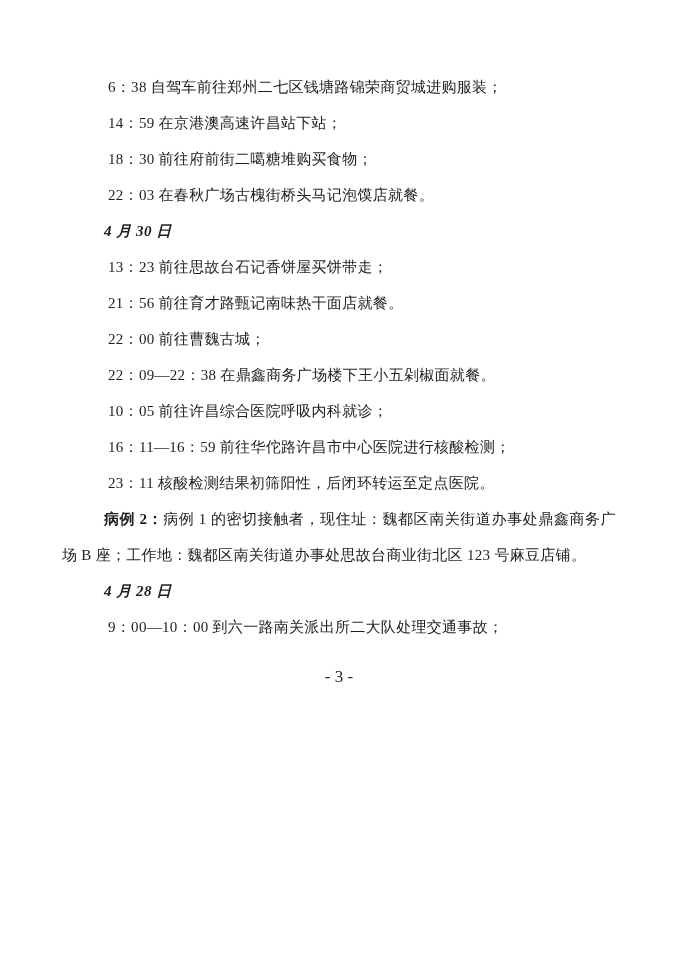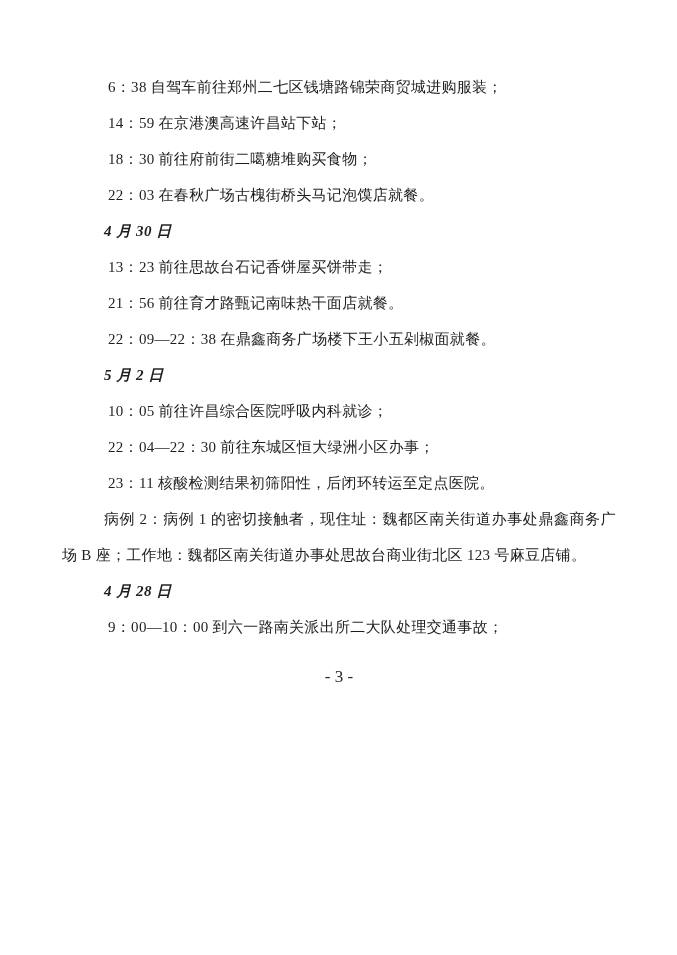--- a/index.html
+++ b/index.html
@@ -39,21 +39,21 @@
     letter-spacing: 0.5px;
     font-style: italic;
   }
   p.case {
     text-indent: 42px;
     text-align: justify;
     text-justify: inter-ideograph;
     letter-spacing: 0.3px;
   }
   .case-label {
-    font-weight: normal;
+    font-weight: bold;
   }
   .footer {
     margin-top: 22px;
     text-align: center;
     font-size: 17px;
     line-height: 20px;
     color: #2a2a2a;
   }
 </style>
 </head>
@@ -61,24 +61,24 @@
 
 <div class="page">
 
   <p class="entry">6：38 自驾车前往郑州二七区钱塘路锦荣商贸城进购服装；</p>
   <p class="entry">14：59 在京港澳高速许昌站下站；</p>
   <p class="entry">18：30 前往府前街二噶糖堆购买食物；</p>
   <p class="entry">22：03 在春秋广场古槐街桥头马记泡馍店就餐。</p>
   <p class="date">4 月 30 日</p>
   <p class="entry">13：23 前往思故台石记香饼屋买饼带走；</p>
   <p class="entry">21：56 前往育才路甄记南味热干面店就餐。</p>
+  <p class="entry">22：00 前往曹魏古城；</p>
   <p class="entry">22：09—22：38 在鼎鑫商务广场楼下王小五剁椒面就餐。</p>
-  <p class="date">5 月 2 日</p>
   <p class="entry">10：05 前往许昌综合医院呼吸内科就诊；</p>
-  <p class="entry">22：04—22：30 前往东城区恒大绿洲小区办事；</p>
+  <p class="entry">16：11—16：59 前往华佗路许昌市中心医院进行核酸检测；</p>
   <p class="entry">23：11 核酸检测结果初筛阳性，后闭环转运至定点医院。</p>
 
   <p class="case"><span class="case-label">病例 2：</span><span>病例 1 的密切接触者，现住址：魏都区南关街道办事处鼎鑫商务广场 B 座；工作地：魏都区南关街道办事处思故台商业街北区 123 号麻豆店铺。</span></p>
 
   <p class="date">4 月 28 日</p>
   <p class="entry">9：00—10：00 到六一路南关派出所二大队处理交通事故；</p>
 
   <div class="footer">- 3 -</div>
 
 </div>

